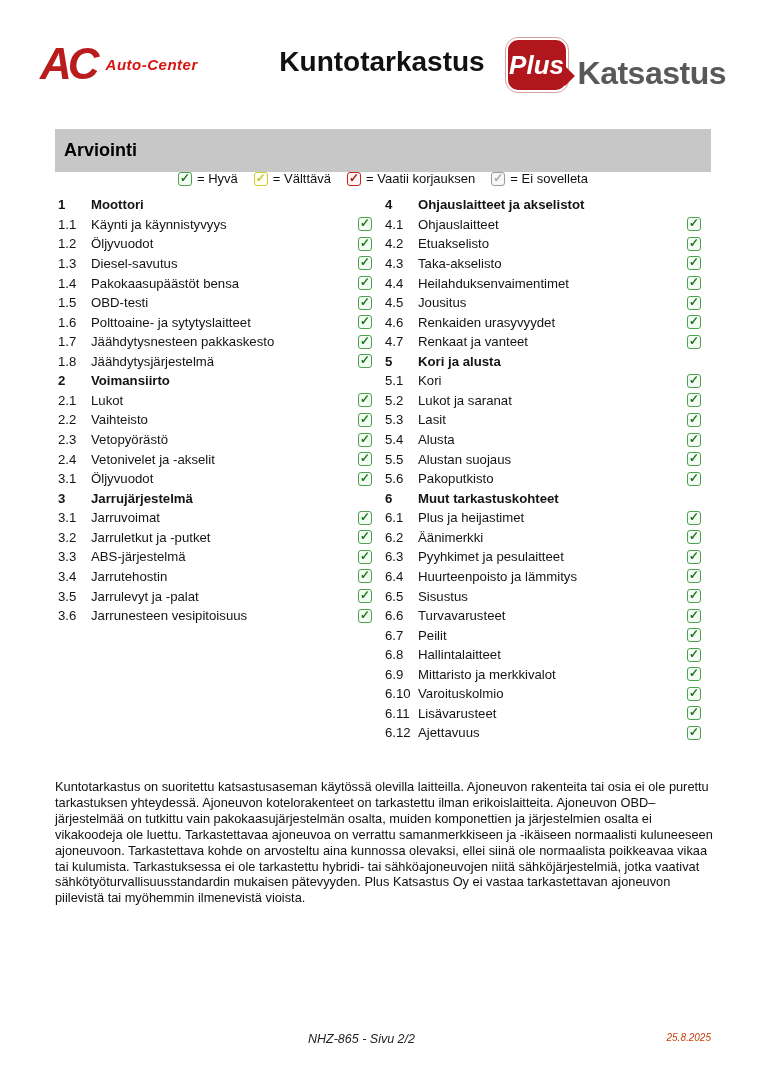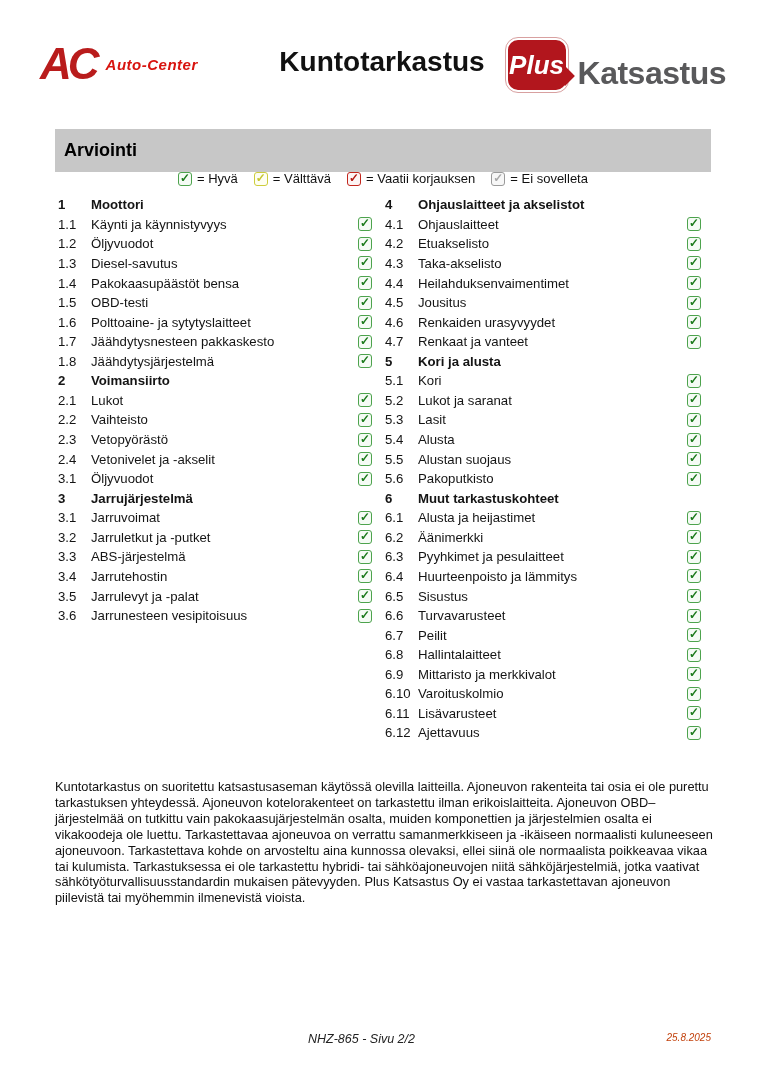--- a/index.html
+++ b/index.html
@@ -347,21 +347,21 @@
             <span class="cb-check" style="color: rgb(28, 122, 28);">✓</span>
           </span>
         </div>
         <div class="row">
           <span class="num hdr">6</span>
           <span class="lbl hdr">Muut tarkastuskohteet</span>
           <span class="cb-spacer"></span>
         </div>
         <div class="row">
           <span class="num">6.1</span>
-          <span class="lbl">Alusta ja heijastimet</span>
+          <span class="lbl">Plus ja heijastimet</span>
           <span class="cb" style="border-color: rgb(77, 163, 77); background: rgb(245, 251, 245);">
             <span class="cb-check" style="color: rgb(28, 122, 28);">✓</span>
           </span>
         </div>
         <div class="row">
           <span class="num">6.2</span>
           <span class="lbl">Äänimerkki</span>
           <span class="cb" style="border-color: rgb(77, 163, 77); background: rgb(245, 251, 245);">
             <span class="cb-check" style="color: rgb(28, 122, 28);">✓</span>
           </span>

